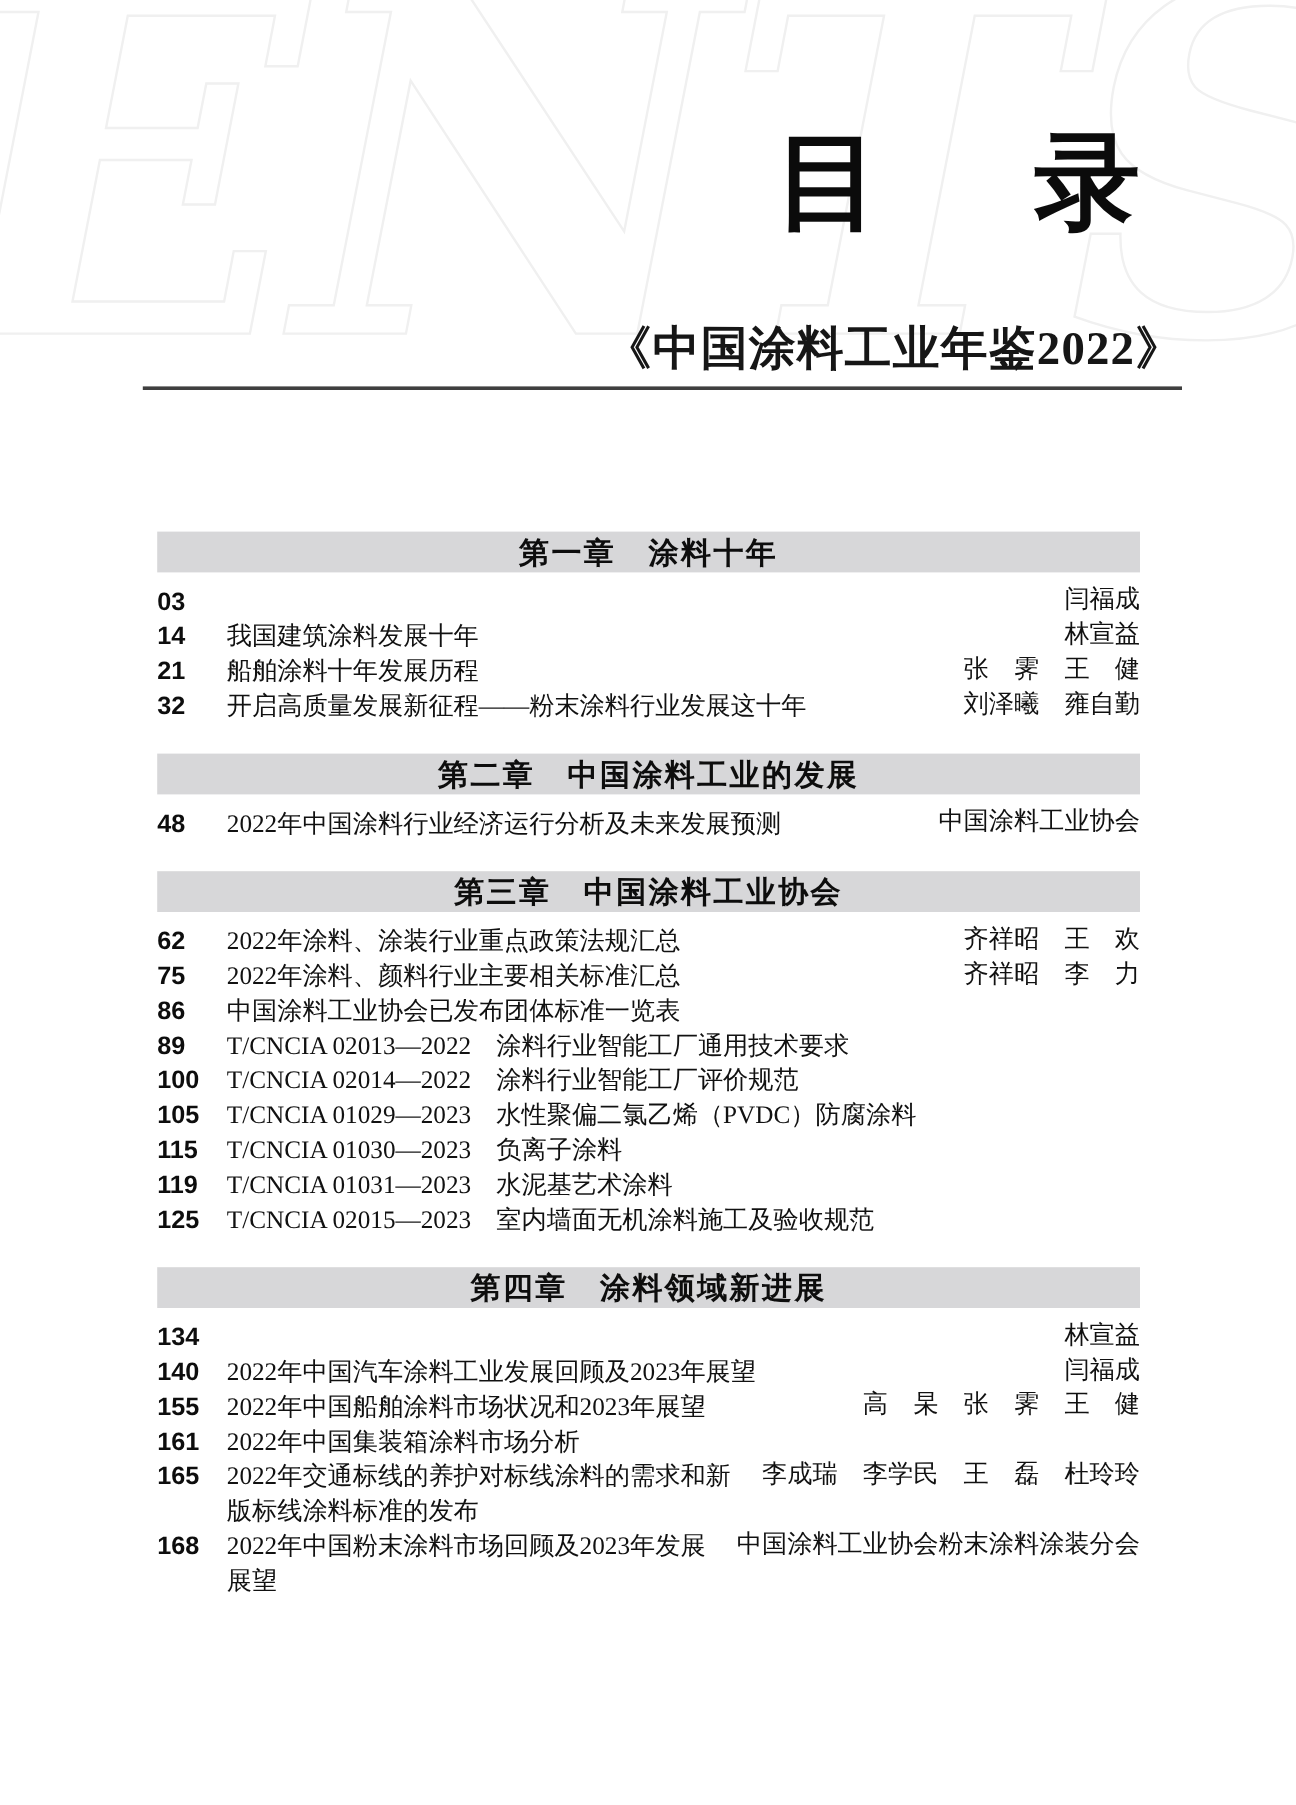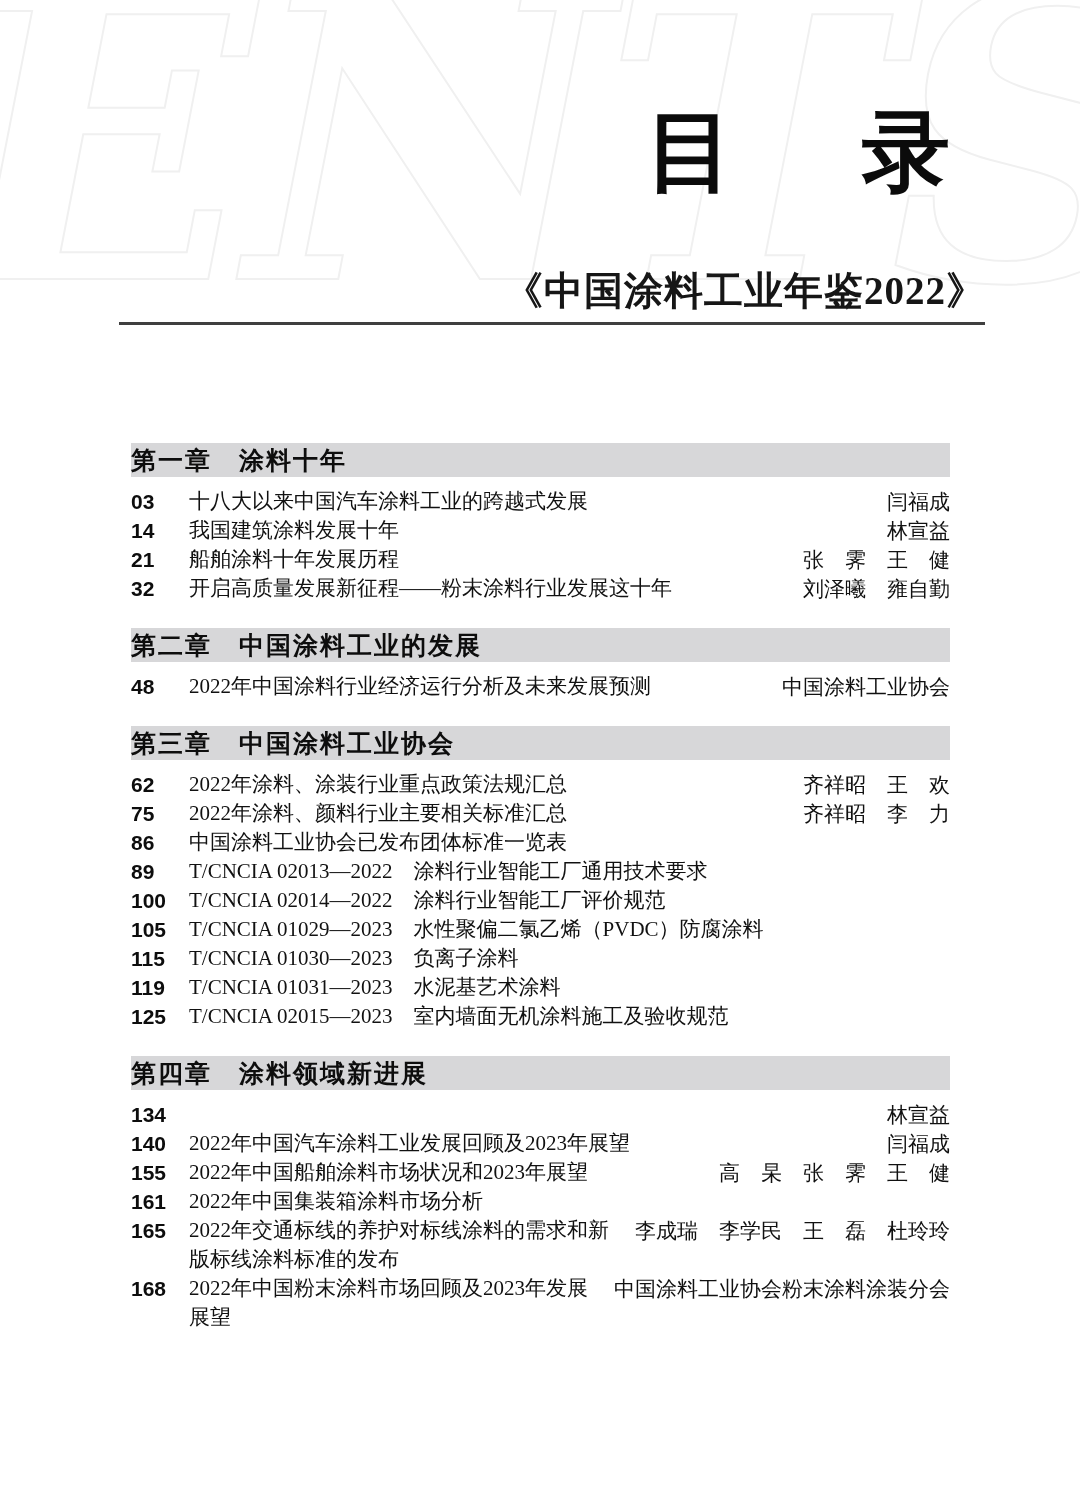--- a/index.html
+++ b/index.html
@@ -32,37 +32,37 @@
     margin-top:70px;font-family:"Liberation Serif", serif;font-weight:bold;
     font-size:39px;line-height:42px;letter-spacing:1px;color:#161616;white-space:nowrap;
   }
   .rule{
     position:absolute;left:119px;top:322px;width:866px;height:0;z-index:1;
     border-top:3px solid var(--rule);
   }
   .toc{position:absolute;left:131px;top:443px;width:819px;z-index:1;}
   .chapter + .chapter{margin-top:25px;}
   .chapter-bar{
-    height:34px;display:flex;align-items:center;
+    height:34px;display:flex;align-items:center;justify-content:center;
     background:var(--bar);
   }
   .chapter-title{
     font-family:"Liberation Sans", sans-serif;font-weight:bold;font-size:25px;
     color:#0d0d0d;letter-spacing:2px;
   }
   .entries{padding-top:10px;}
   .row{display:flex;align-items:flex-start;font-size:21px;line-height:29px;}
   .num{
     flex:0 0 58px;font-family:"Liberation Sans", sans-serif;font-weight:bold;
     color:#0d0d0d;
   }
   .etitle{flex:1 1 auto;padding-right:12px;font-family:"Liberation Serif", serif;}
   .authors{
     flex:0 0 auto;margin-left:auto;white-space:nowrap;text-align:center;
-    font-family:Liberation Sans, sans-serif;
+    font-family:Liberation Mono, monospace;
   }
 </style>
 </head>
 <body>
 
 <div class="watermark">ENTS</div>
 
 <div class="header-area">
   <h1 class="page-title">目　录</h1>
   <div class="book-title">《中国涂料工业年鉴2022》</div>
@@ -71,21 +71,20 @@
 <div class="rule"></div>
 
 <div class="toc" id="toc">
   <section class="chapter">
     <div class="chapter-bar">
       <span class="chapter-title">第一章　涂料十年</span>
     </div>
     <div class="entries">
   <div class="row">
     <span class="num">03</span>
-    <span class="etitle">十八大以来中国汽车涂料工业的跨越式发展</span>
     <span class="authors">闫福成</span>
   </div>
 
   <div class="row">
     <span class="num">14</span>
     <span class="etitle">我国建筑涂料发展十年</span>
     <span class="authors">林宣益</span>
   </div>
 
   <div class="row">

